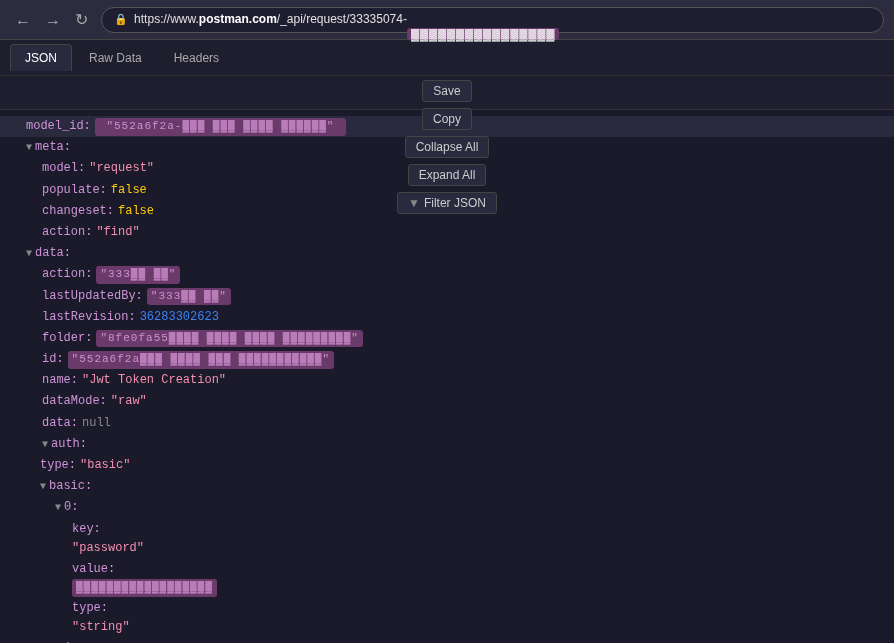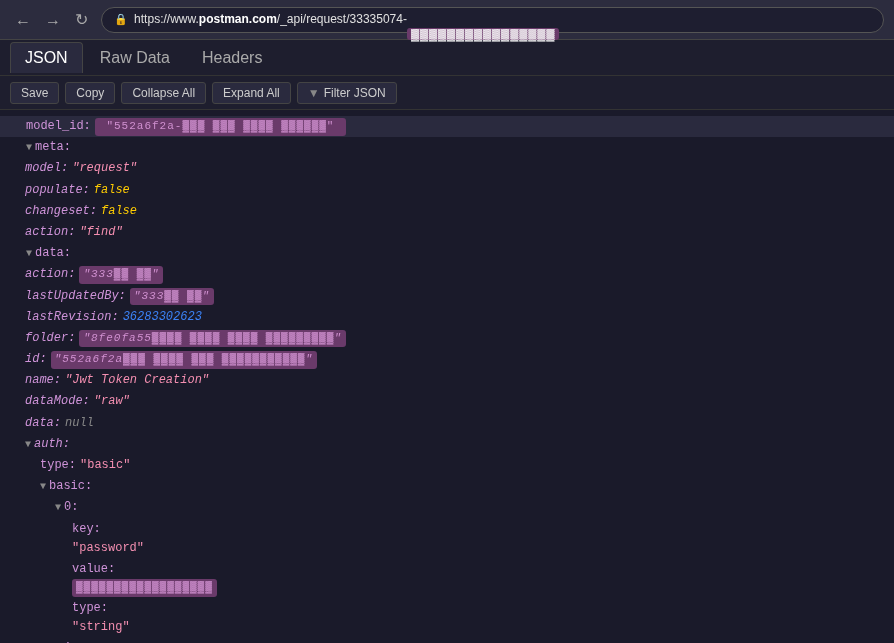--- a/index.html
+++ b/index.html
@@ -60,40 +60,41 @@
       align-items: center;
       padding: 0 10px;
       border-bottom: 1px solid #333;
       height: 36px;
       gap: 2px;
     }
     .tab {
       padding: 6px 14px;
       border-radius: 4px 4px 0 0;
       cursor: pointer;
-      font-size: 16px;
+      font-size: 12px;
       color: #aaa;
       border: 1px solid transparent;
       border-bottom: none;
     }
     .tab.active {
       background: #2a2a3e;
       color: #fff;
       border-color: #444;
     }
 
     
     .toolbar {
       background: #1e1e2e;
       display: flex;
       align-items: center;
       padding: 4px 10px;
       gap: 6px;
       border-bottom: 1px solid #333;
       height: 34px;
+      flex-direction: column;
     }
     .tool-btn {
       background: #2a2a3e;
       border: 1px solid #444;
       color: #ccc;
       padding: 3px 10px;
       border-radius: 3px;
       cursor: pointer;
       font-size: 12px;
     }
@@ -124,21 +125,21 @@
       display: flex;
       align-items: baseline;
       padding: 1px 10px;
       line-height: 1.6;
       white-space: nowrap;
     }
     .json-row.highlight {
       background: #2a2a3e;
     }
     .indent-0 { padding-left: 26px; }
-    .indent-1 { padding-left: 25px; font-style: italic; }
+    .indent-1 { padding-left: 42px; }
     .indent-2 { padding-left: 40px; }
     .indent-3 { padding-left: 55px; }
     .indent-4 { padding-left: 70px; flex-direction: column; }
 
     .key { color: #ce93d8; }
     .val-string { color: #f48fb1; }
     .val-number { color: #3b82f6; }
     .val-bool { color: #ffcc02; }
     .val-null { color: #888; }
     .colon { color: #ccc; margin: 0 2px; }

